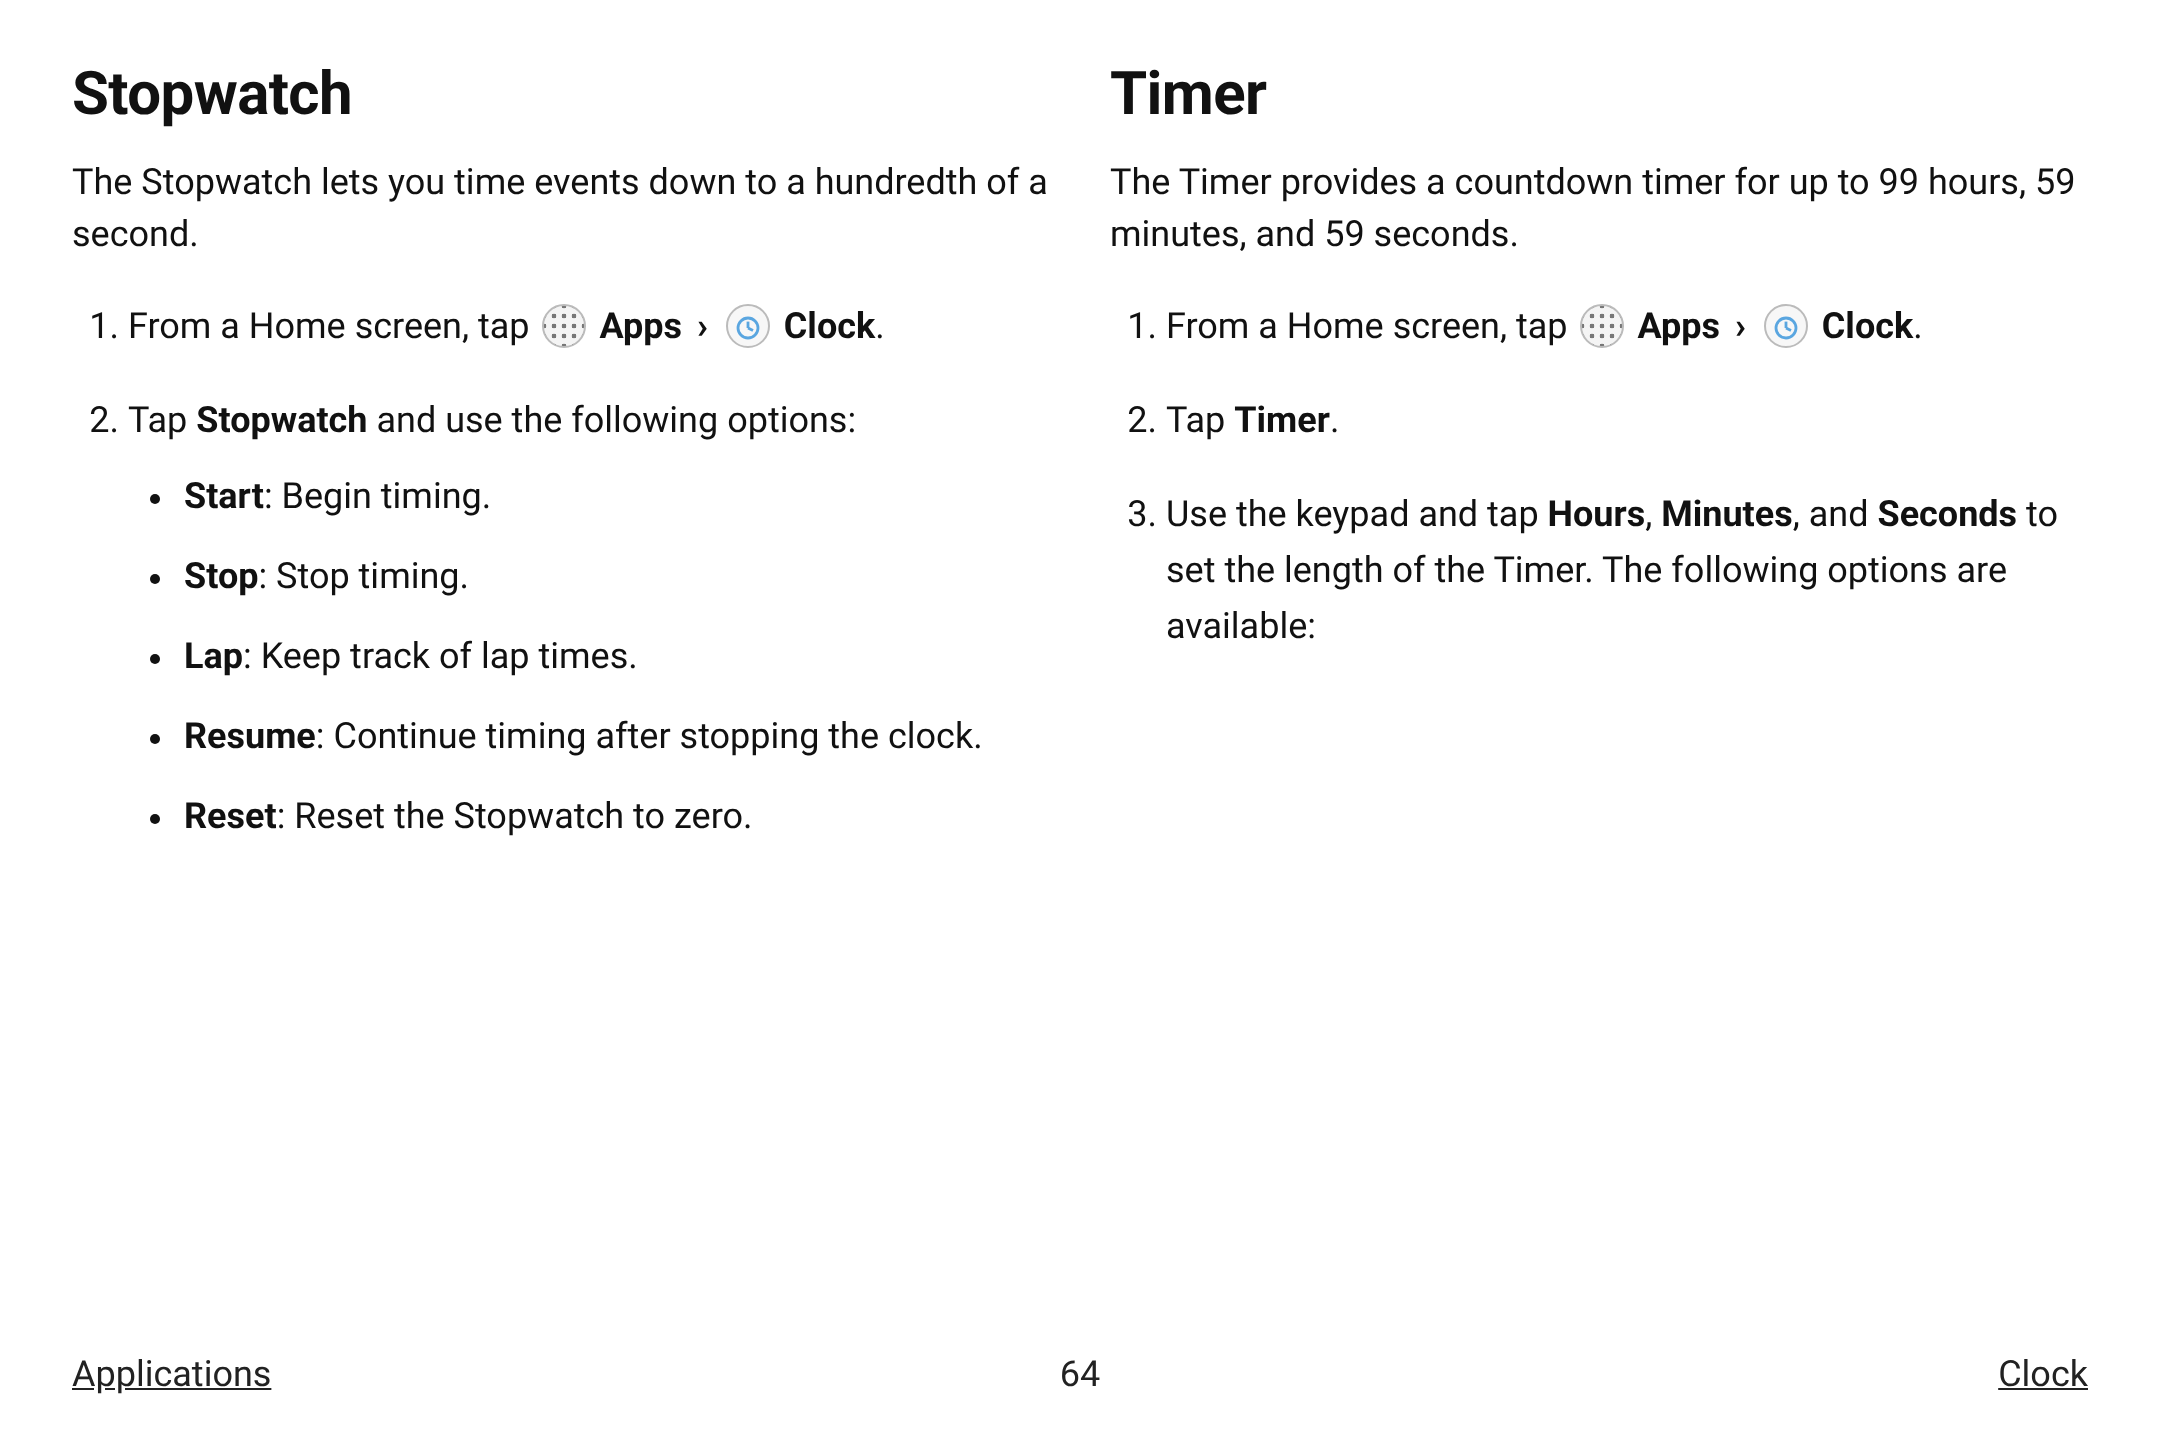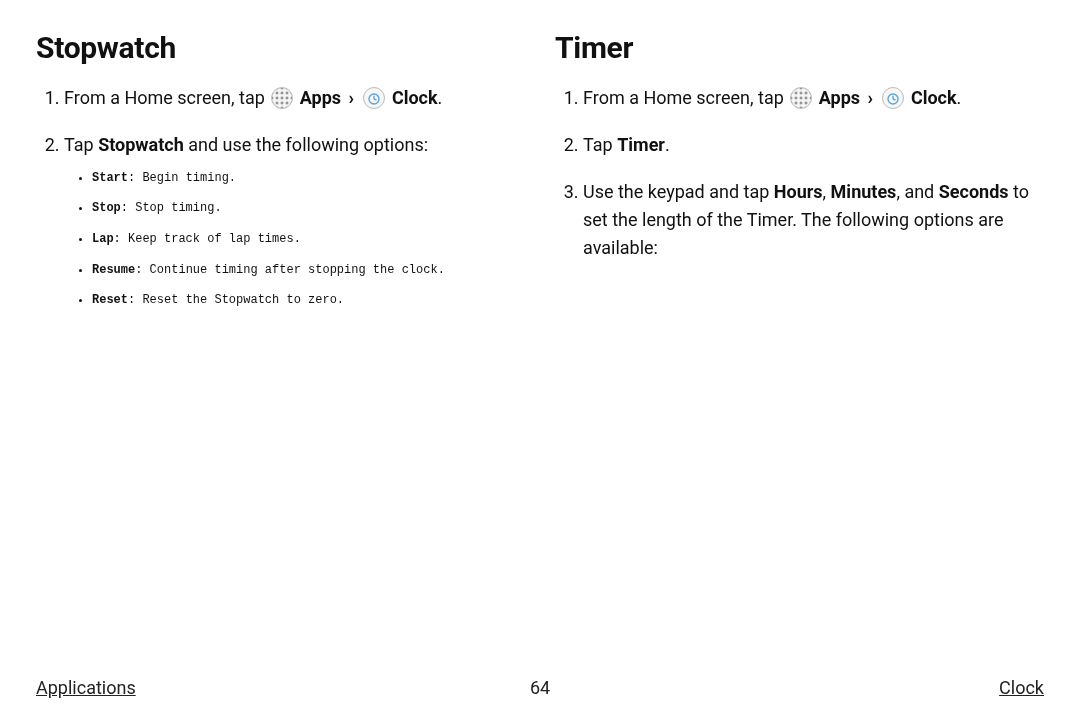--- a/index.html
+++ b/index.html
@@ -26,24 +26,23 @@
   }
   ol { margin:0; padding-left:28px; }
   ol > li {
     font-size:18px;
     line-height:1.55;
     margin-bottom:14px;
     margin-top:19px;
   }
   ul { list-style:disc; margin:10px 0 0 0; padding-left:28px; }
   ul > li {
-    font-size:12px;
+    font-size:18px;
     line-height:1.55;
     margin-bottom:12px;
-    font-family:Liberation Mono, monospace;
   }
   .b { font-weight:700; }
   .icon {
     display:inline-flex;
     align-items:center;
     justify-content:center;
     width:22px; height:22px;
     border:1px solid #bbb;
     border-radius:50%;
     vertical-align:middle;
@@ -71,20 +70,21 @@
   }
   .footer .center { position:absolute; left:50%; transform:translateX(-50%); }
 </style>
 </head>
 <body>
 
 <div class="cols">
 
   <div class="col">
     <h2>Stopwatch</h2>
+    <div class="intro">The Stopwatch lets you time events down to a hundredth of a second.</div>
     <ol>
       <li>
         <span>From a Home screen, tap </span>
         <span class="icon apps"></span>
         <span class="b">Apps</span>
         <span class="chevron">›</span>
         <span class="icon clock">
           <svg width="14" height="14" viewBox="0 0 14 14">
               <circle cx="7" cy="8" r="5" fill="none" stroke="#5aa6e0" stroke-width="1.4"></circle>
               <line x1="7" y1="8" x2="7" y2="4.8" stroke="#5aa6e0" stroke-width="1.4"></line>
@@ -101,20 +101,21 @@
           <li><span class="b">Lap</span><span>: Keep track of lap times.</span></li>
           <li><span class="b">Resume</span><span>: Continue timing after stopping the clock.</span></li>
           <li><span class="b">Reset</span><span>: Reset the Stopwatch to zero.</span></li>
         </ul>
       </li>
     </ol>
   </div>
 
   <div class="col">
     <h2>Timer</h2>
+    <div class="intro">The Timer provides a countdown timer for up to 99 hours, 59 minutes, and 59 seconds.</div>
     <ol>
       <li>
         <span>From a Home screen, tap </span>
         <span class="icon apps"></span>
         <span class="b">Apps</span>
         <span class="chevron">›</span>
         <span class="icon clock">
           <svg width="14" height="14" viewBox="0 0 14 14">
               <circle cx="7" cy="8" r="5" fill="none" stroke="#5aa6e0" stroke-width="1.4"></circle>
               <line x1="7" y1="8" x2="7" y2="4.8" stroke="#5aa6e0" stroke-width="1.4"></line>

